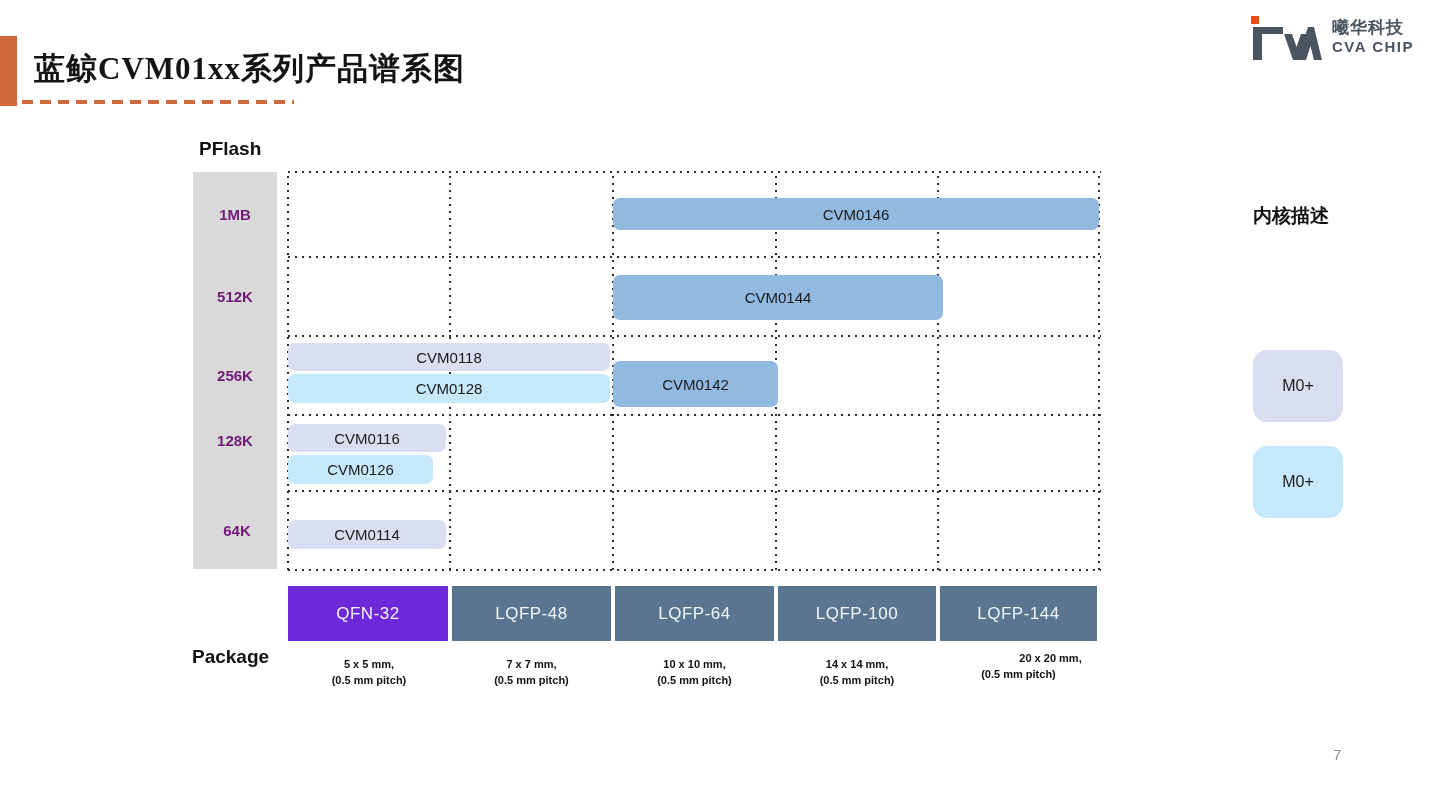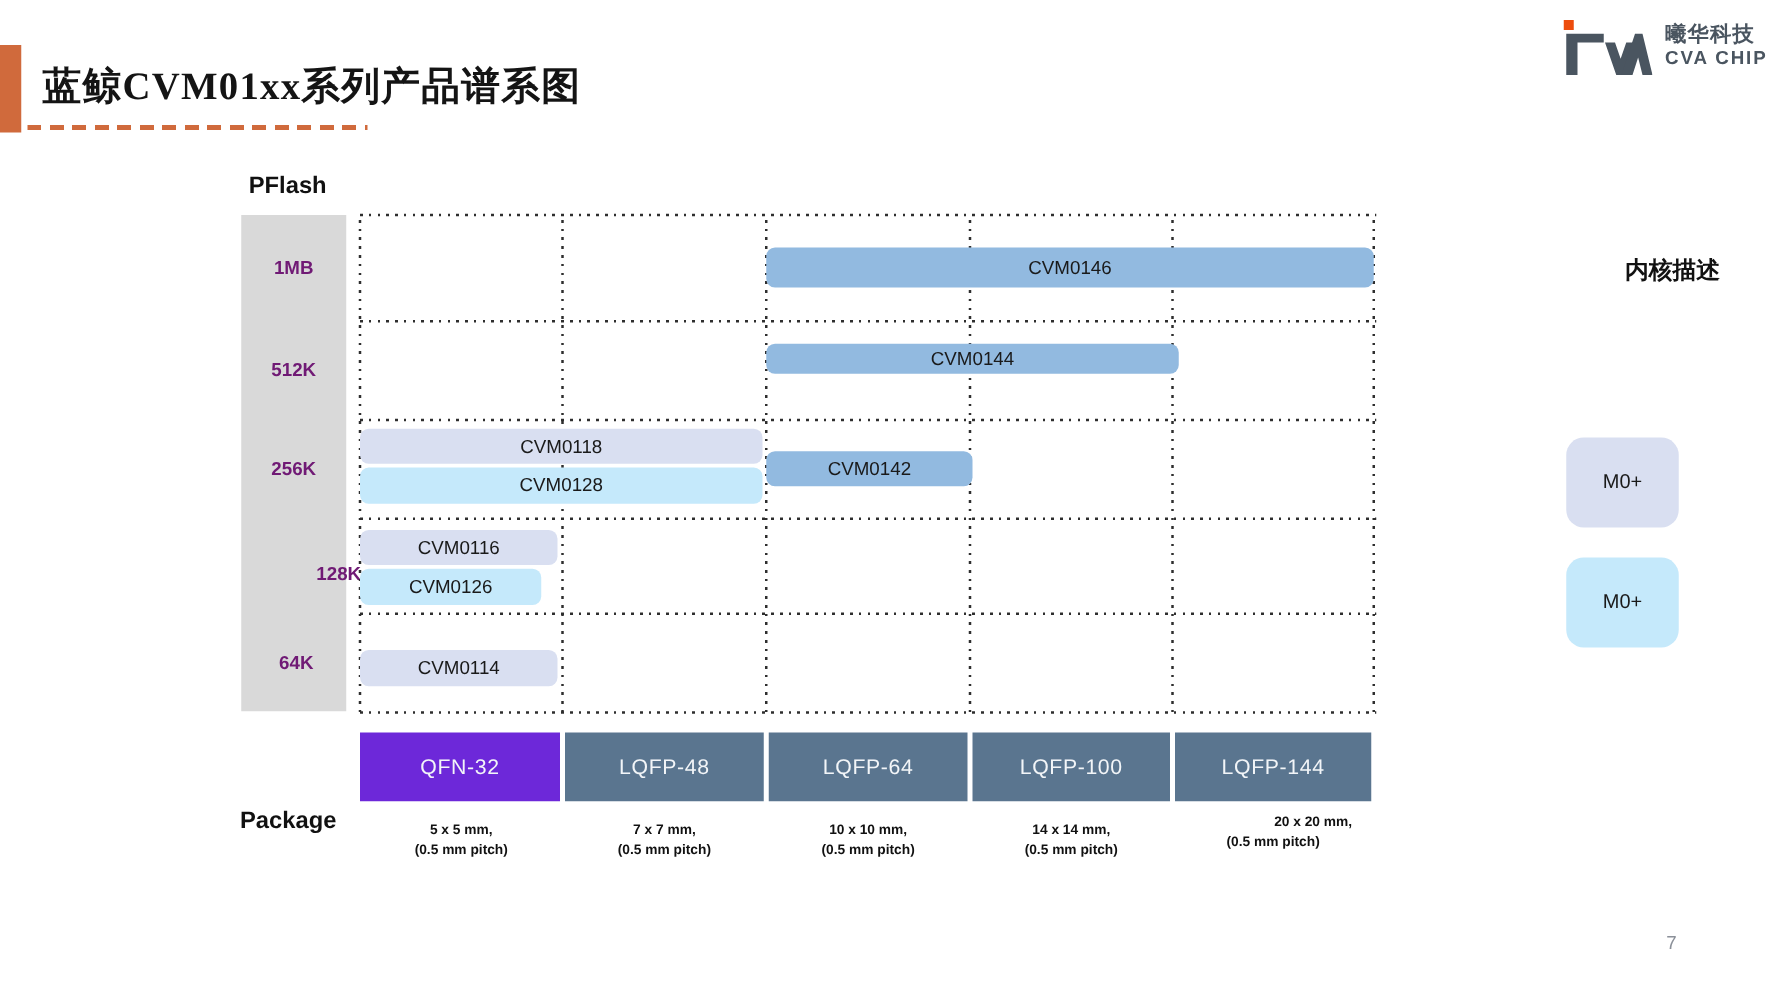--- a/index.html
+++ b/index.html
@@ -32,21 +32,21 @@
   .hline{position:absolute;height:2px;z-index:1;
     background-image:repeating-linear-gradient(90deg,#2e2e2e 0 2px,transparent 2px 7px);}
   
   .bar{position:absolute;z-index:3;border-radius:7px;display:flex;align-items:center;
     justify-content:center;font-size:15px;color:#1a1a1a;}
   
   .pkg-header{position:absolute;z-index:2;display:flex;align-items:center;justify-content:center;
     color:#f2f5f8;font-size:17px;letter-spacing:0.5px;}
   .cap{position:absolute;text-align:center;font-size:11px;font-weight:bold;color:#111;line-height:15px;}
   
-  .legend-title{position:absolute;font-size:19px;font-weight:bold;color:#111;margin-left:47px;}
+  .legend-title{position:absolute;font-size:19px;font-weight:bold;color:#111;}
   .legend-box{position:absolute;border-radius:14px;display:flex;align-items:center;
     justify-content:center;font-size:16px;color:#1a1a1a;}
   .page-number{position:absolute;left:1333px;top:746px;font-size:15px;color:#8b9099;}
 </style>
 </head>
 <body>
 
 <div id="slide">
 
   <div class="accent-bar"></div>
@@ -72,39 +72,39 @@
   <div class="axis-title" style="left:192px;top:610px;margin-top:36px;">Package</div>
 
   <div class="legend-title" style="left:1253px;top:203px;">内核描述</div>
 
   <div class="page-number">7</div>
 
 <div class="yaxis" style="left: 193px; top: 172px; width: 84px; height: 397px; background: rgb(217, 217, 217);"></div>
     <div class="ylab" style="left: 193px; width: 84px; top: 205.5px;">1MB</div>
     <div class="ylab" style="left: 193px; width: 84px; top: 287.5px;">512K</div>
     <div class="ylab" style="left: 193px; width: 84px; top: 366.5px;">256K</div>
-    <div class="ylab" style="left: 193px; width: 84px; top: 451px; padding-left: 36px;">128K</div>
+    <div class="ylab" style="left: 193px; width: 84px; top: 432px;">128K</div>
     <div class="ylab" style="left: 193px; width: 88px; top: 521.5px; text-align: center;">64K</div>
     <div class="vline" style="left: 287px; top: 172px; height: 398px;"></div>
     <div class="vline" style="left: 449px; top: 172px; height: 398px;"></div>
     <div class="vline" style="left: 612px; top: 172px; height: 398px;"></div>
     <div class="vline" style="left: 775px; top: 172px; height: 398px;"></div>
     <div class="vline" style="left: 937px; top: 172px; height: 398px;"></div>
     <div class="vline" style="left: 1098px; top: 172px; height: 398px;"></div>
     <div class="hline" style="left: 288px; top: 171px; width: 813px;"></div>
     <div class="hline" style="left: 288px; top: 256px; width: 813px;"></div>
     <div class="hline" style="left: 288px; top: 335px; width: 813px;"></div>
     <div class="hline" style="left: 288px; top: 414px; width: 813px;"></div>
     <div class="hline" style="left: 288px; top: 490px; width: 813px;"></div>
     <div class="hline" style="left: 288px; top: 569px; width: 813px;"></div>
     <div class="bar" style="left: 613px; top: 198px; width: 486px; height: 32px; background: rgb(146, 186, 224);">CVM0146</div>
-    <div class="bar" style="left: 613px; top: 275px; width: 330px; height: 24px; background: rgb(146, 186, 224);">CVM0144</div>
+    <div class="bar" style="left: 613px; top: 275px; width: 330px; height: 45px; background: rgb(146, 186, 224);">CVM0144</div>
     <div class="bar" style="left: 288px; top: 343px; width: 322px; height: 28px; background: rgb(217, 223, 241);">CVM0118</div>
     <div class="bar" style="left: 288px; top: 374px; width: 322px; height: 29px; background: rgb(197, 233, 251);">CVM0128</div>
-    <div class="bar" style="left: 613px; top: 361px; width: 165px; height: 28px; background: rgb(146, 186, 224);">CVM0142</div>
+    <div class="bar" style="left: 613px; top: 361px; width: 165px; height: 46px; background: rgb(146, 186, 224);">CVM0142</div>
     <div class="bar" style="left: 288px; top: 424px; width: 158px; height: 28px; background: rgb(217, 223, 241);">CVM0116</div>
     <div class="bar" style="left: 288px; top: 455px; width: 145px; height: 29px; background: rgb(197, 233, 251);">CVM0126</div>
     <div class="bar" style="left: 288px; top: 520px; width: 158px; height: 29px; background: rgb(217, 223, 241);">CVM0114</div>
     <div class="pkg-header" style="left: 288px; top: 586px; width: 160px; height: 55px; background: #6d28d9;">QFN-32</div>
     <div class="cap" style="left: 288px; width: 162px; top: 657px;">5 x 5 mm,</div>
     <div class="cap" style="left: 288px; width: 162px; top: 673px;">(0.5 mm pitch)</div>
     <div class="pkg-header" style="left: 452px; top: 586px; width: 159px; height: 55px; background: rgb(90, 117, 143);">LQFP-48</div>
     <div class="cap" style="left: 450px; width: 163px; top: 657px;">7 x 7 mm,</div>
     <div class="cap" style="left: 450px; width: 163px; top: 673px;">(0.5 mm pitch)</div>
     <div class="pkg-header" style="left: 615px; top: 586px; width: 159px; height: 55px; background: rgb(90, 117, 143);">LQFP-64</div>

